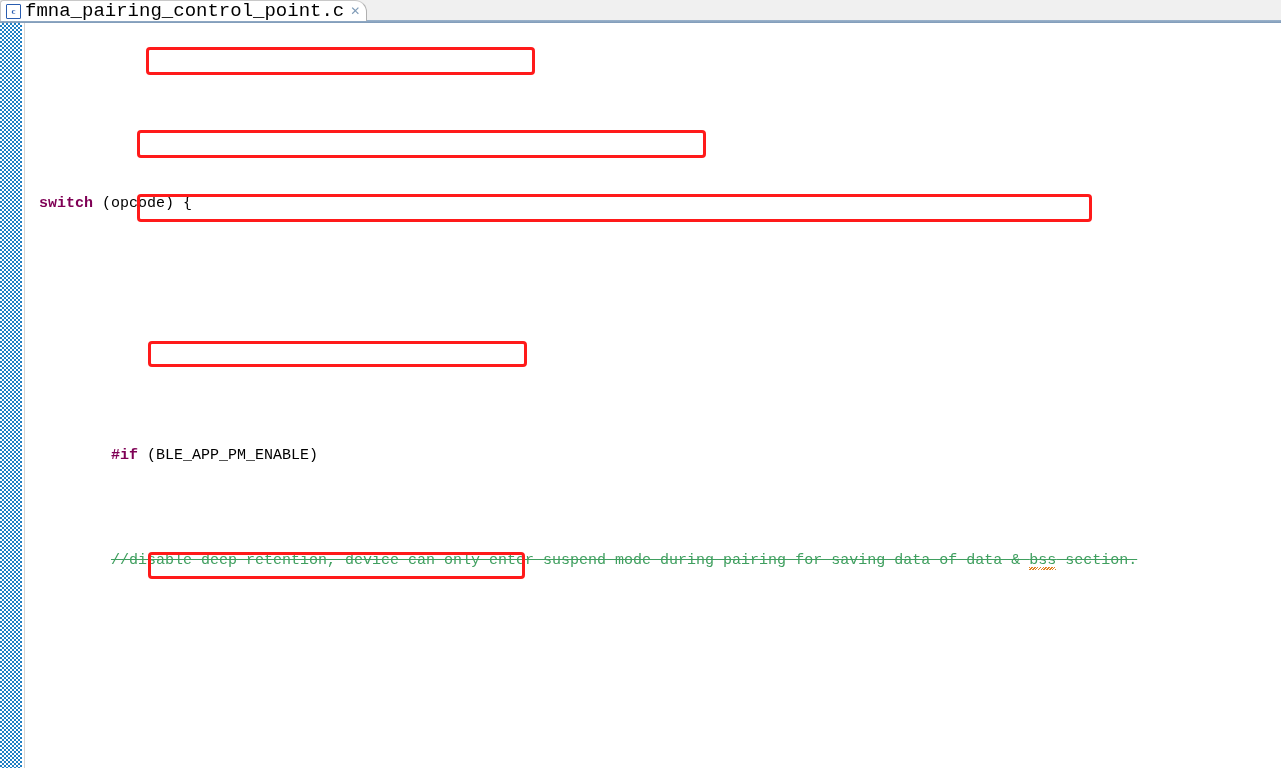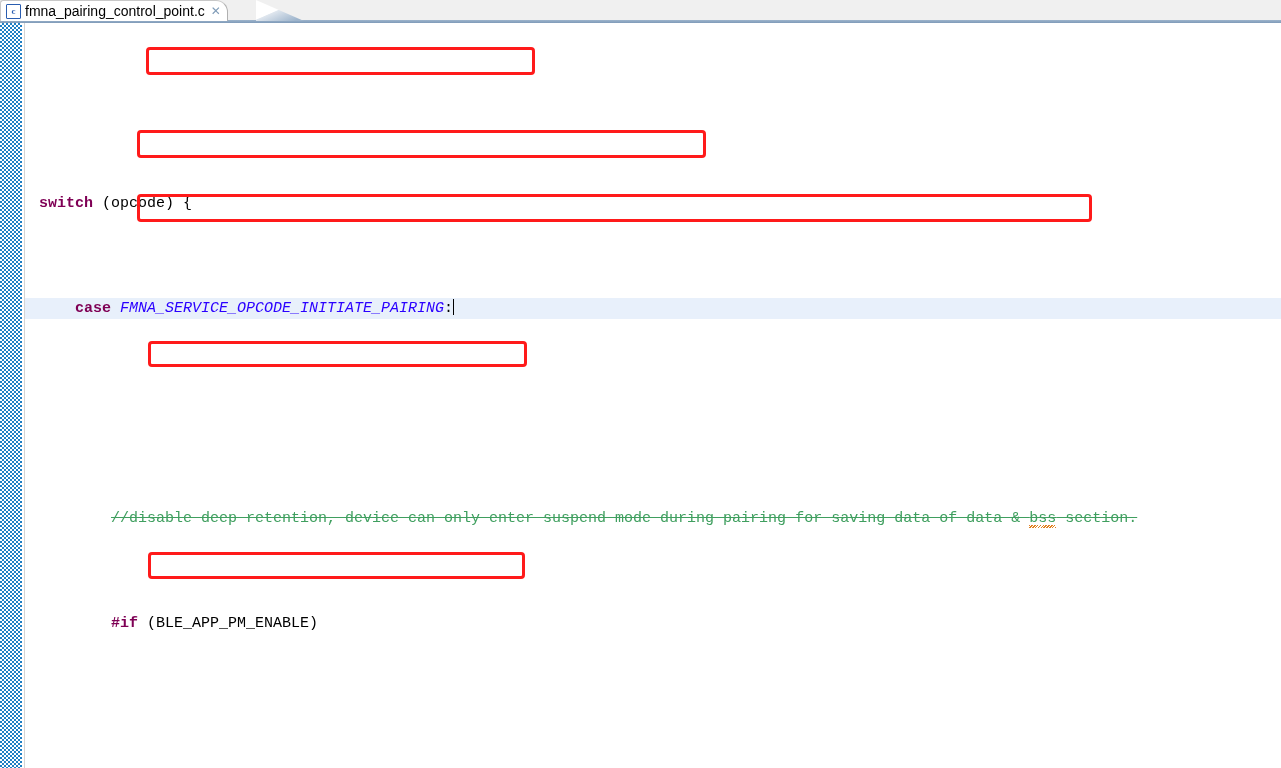--- a/index.html
+++ b/index.html
@@ -69,22 +69,22 @@
     align-items: center;
     justify-content: center;
     font-size: 9px;
     line-height: 9px;
     color: #2a5db0;
     font-family: "Liberation Serif", serif;
     font-weight: bold;
     flex: none;
   }
   .tab-title {
-    font-family: Liberation Sans, sans-serif;
-    font-size: 14px;
+    font-family: Liberation Mono, monospace;
+    font-size: 19px;
     color: #000000;
     white-space: nowrap;
   }
   .tab-close {
     margin-left: 6px;
     font-size: 12px;
     line-height: 12px;
     color: #7f9bb7;
     font-family: "Liberation Sans", sans-serif;
   }
@@ -204,30 +204,29 @@
 
     <div class="code">
 
       
       <div class="line" style="height:2px;padding-left:44px;overflow:hidden;"></div>
 
       
       <div class="line"><span class="kw">switch</span><span class="plain"> (opcode) {</span></div>
 
       
-      <div class="line cur"><span class="plain">    </span><span class="kw">case</span><span class="plain"> </span><span class="mac">FMNA_SERVICE_OPCODE_INITIATE_PAIRING</span><span class="plain">:</span><span class="caret"></span></div>
 
       
       <div class="line"> </div>
 
       
+      <div class="line"><span class="plain">        </span><span class="pp">#if</span><span class="plain"> (BLE_APP_PM_ENABLE)</span></div>
+
+      
       <div class="line"><span class="plain">        </span><span class="cmt cmt-strike">//disable deep retention, device can only enter suspend mode during pairing for saving data of data &amp; </span><span class="cmt cmt-strike squig">bss</span><span class="cmt cmt-strike"> section.</span></div>
-
-      
-      <div class="line"><span class="plain">        </span><span class="pp">#if</span><span class="plain"> (BLE_APP_PM_ENABLE)</span></div>
 
       
 
       
       
 
       
       
 
       

